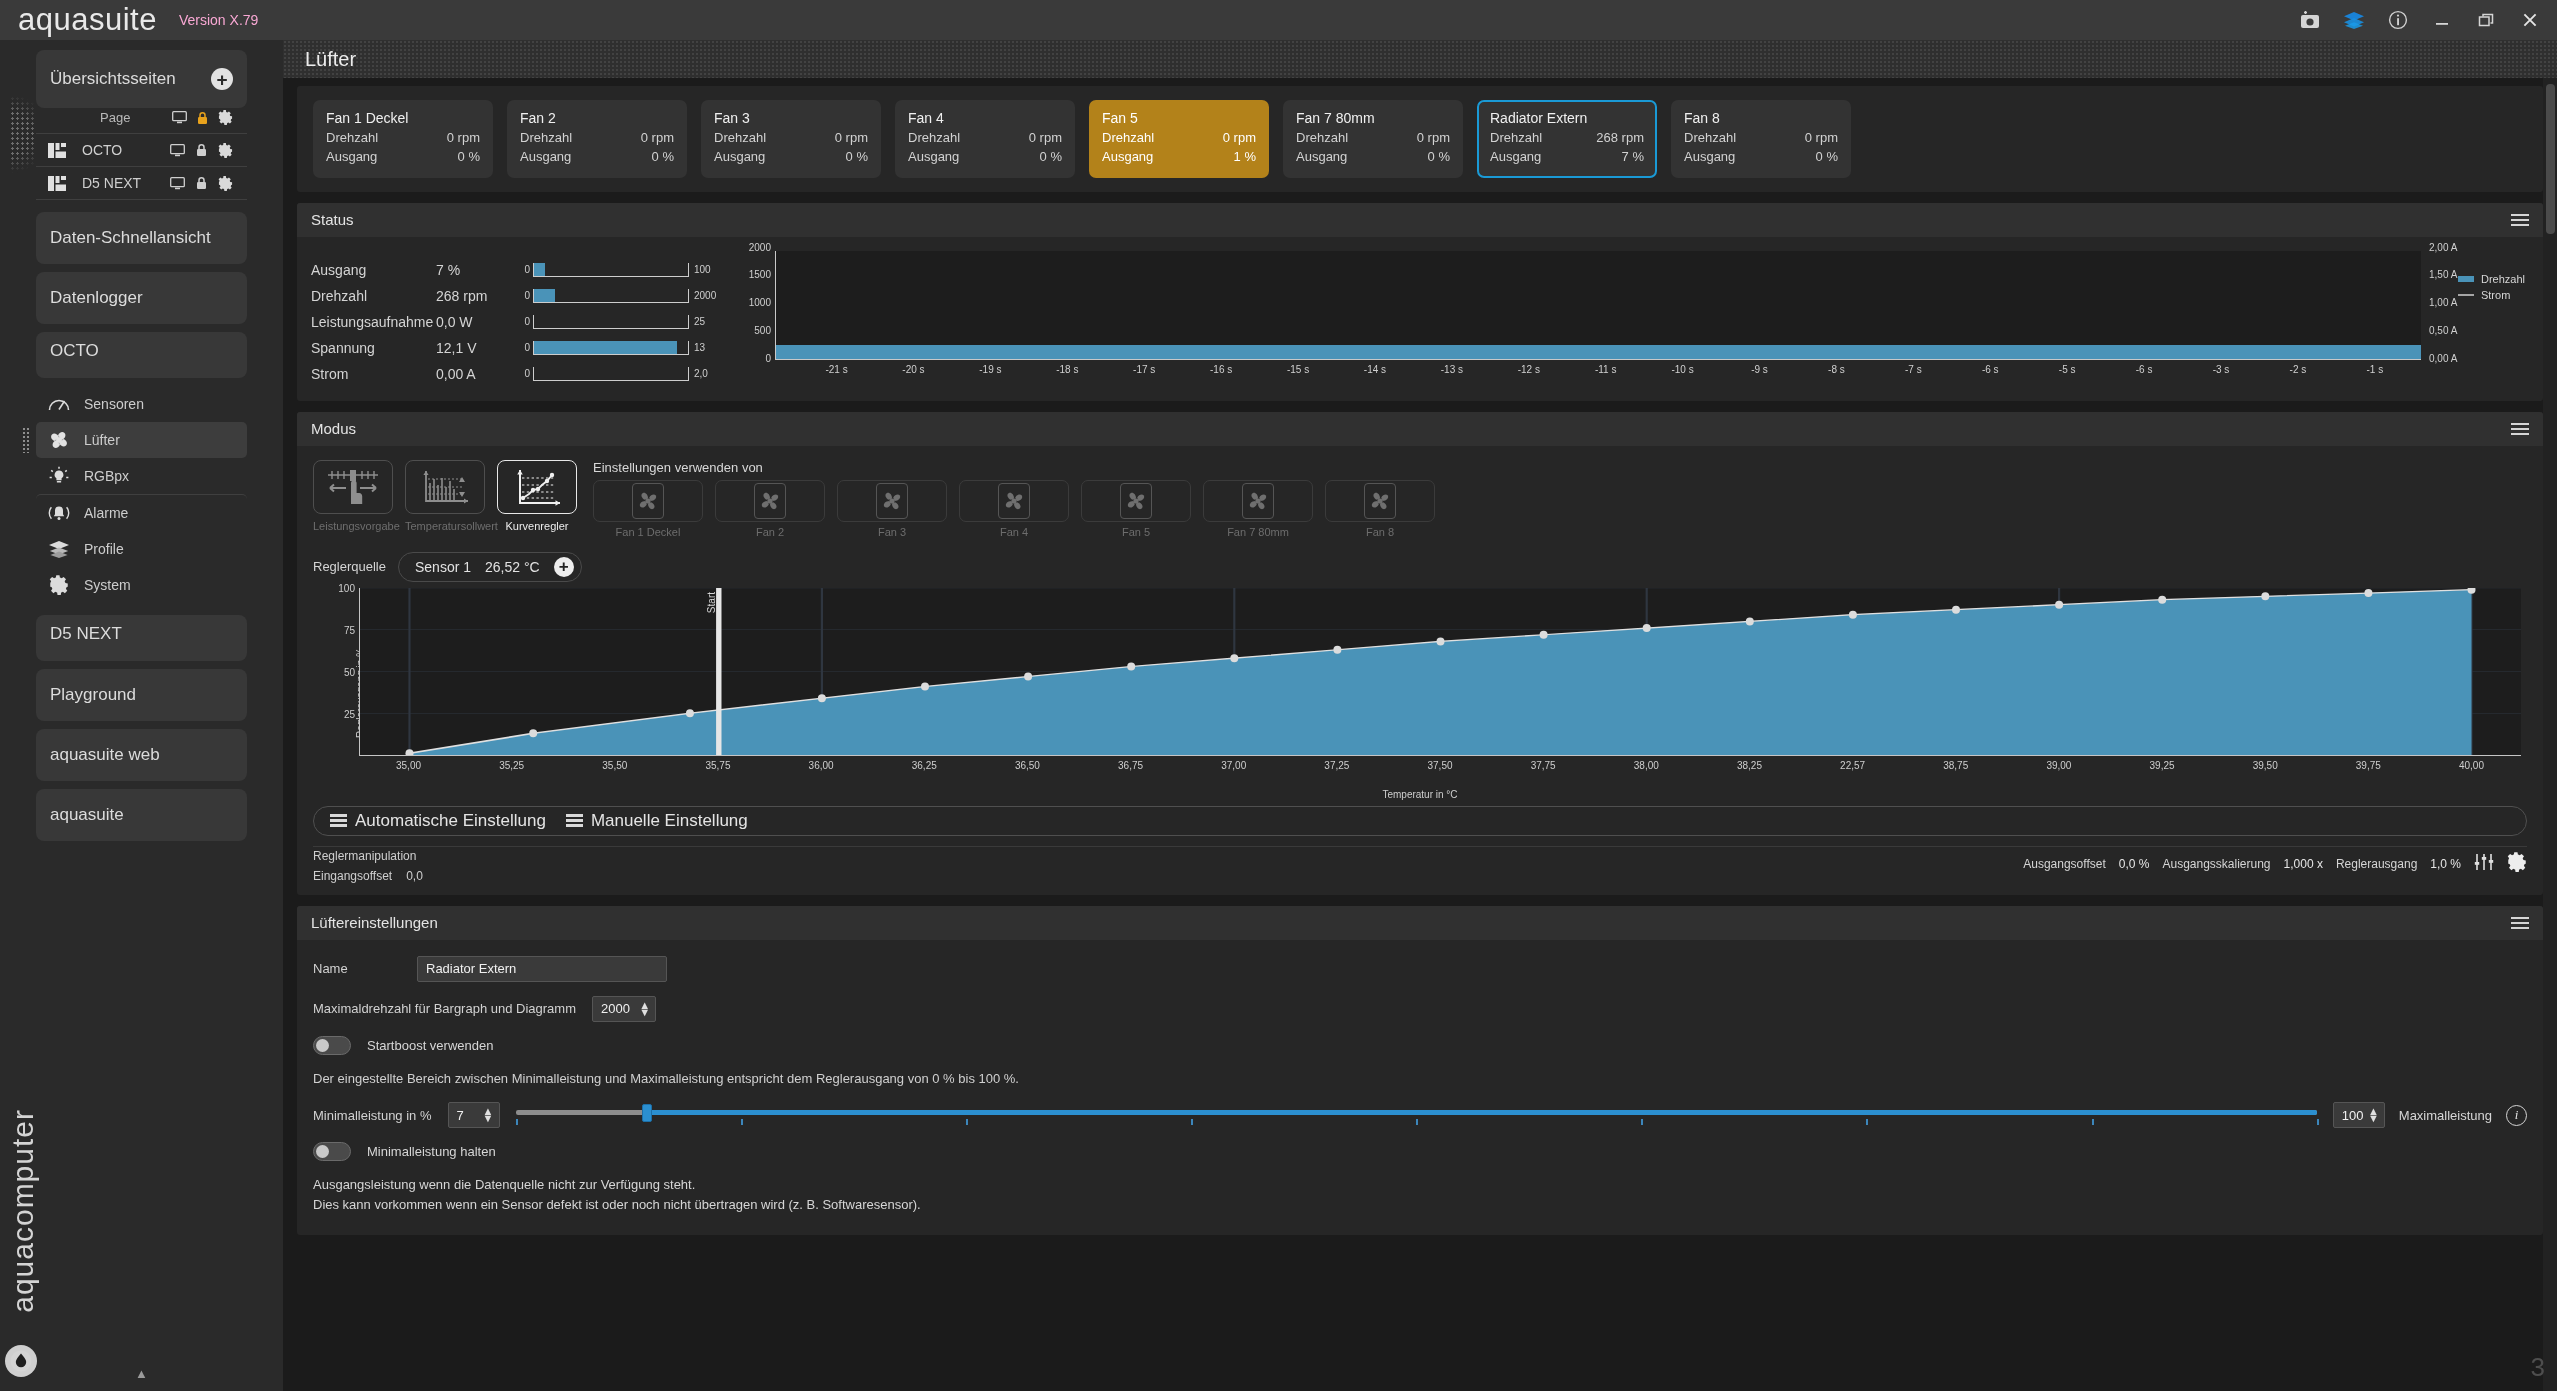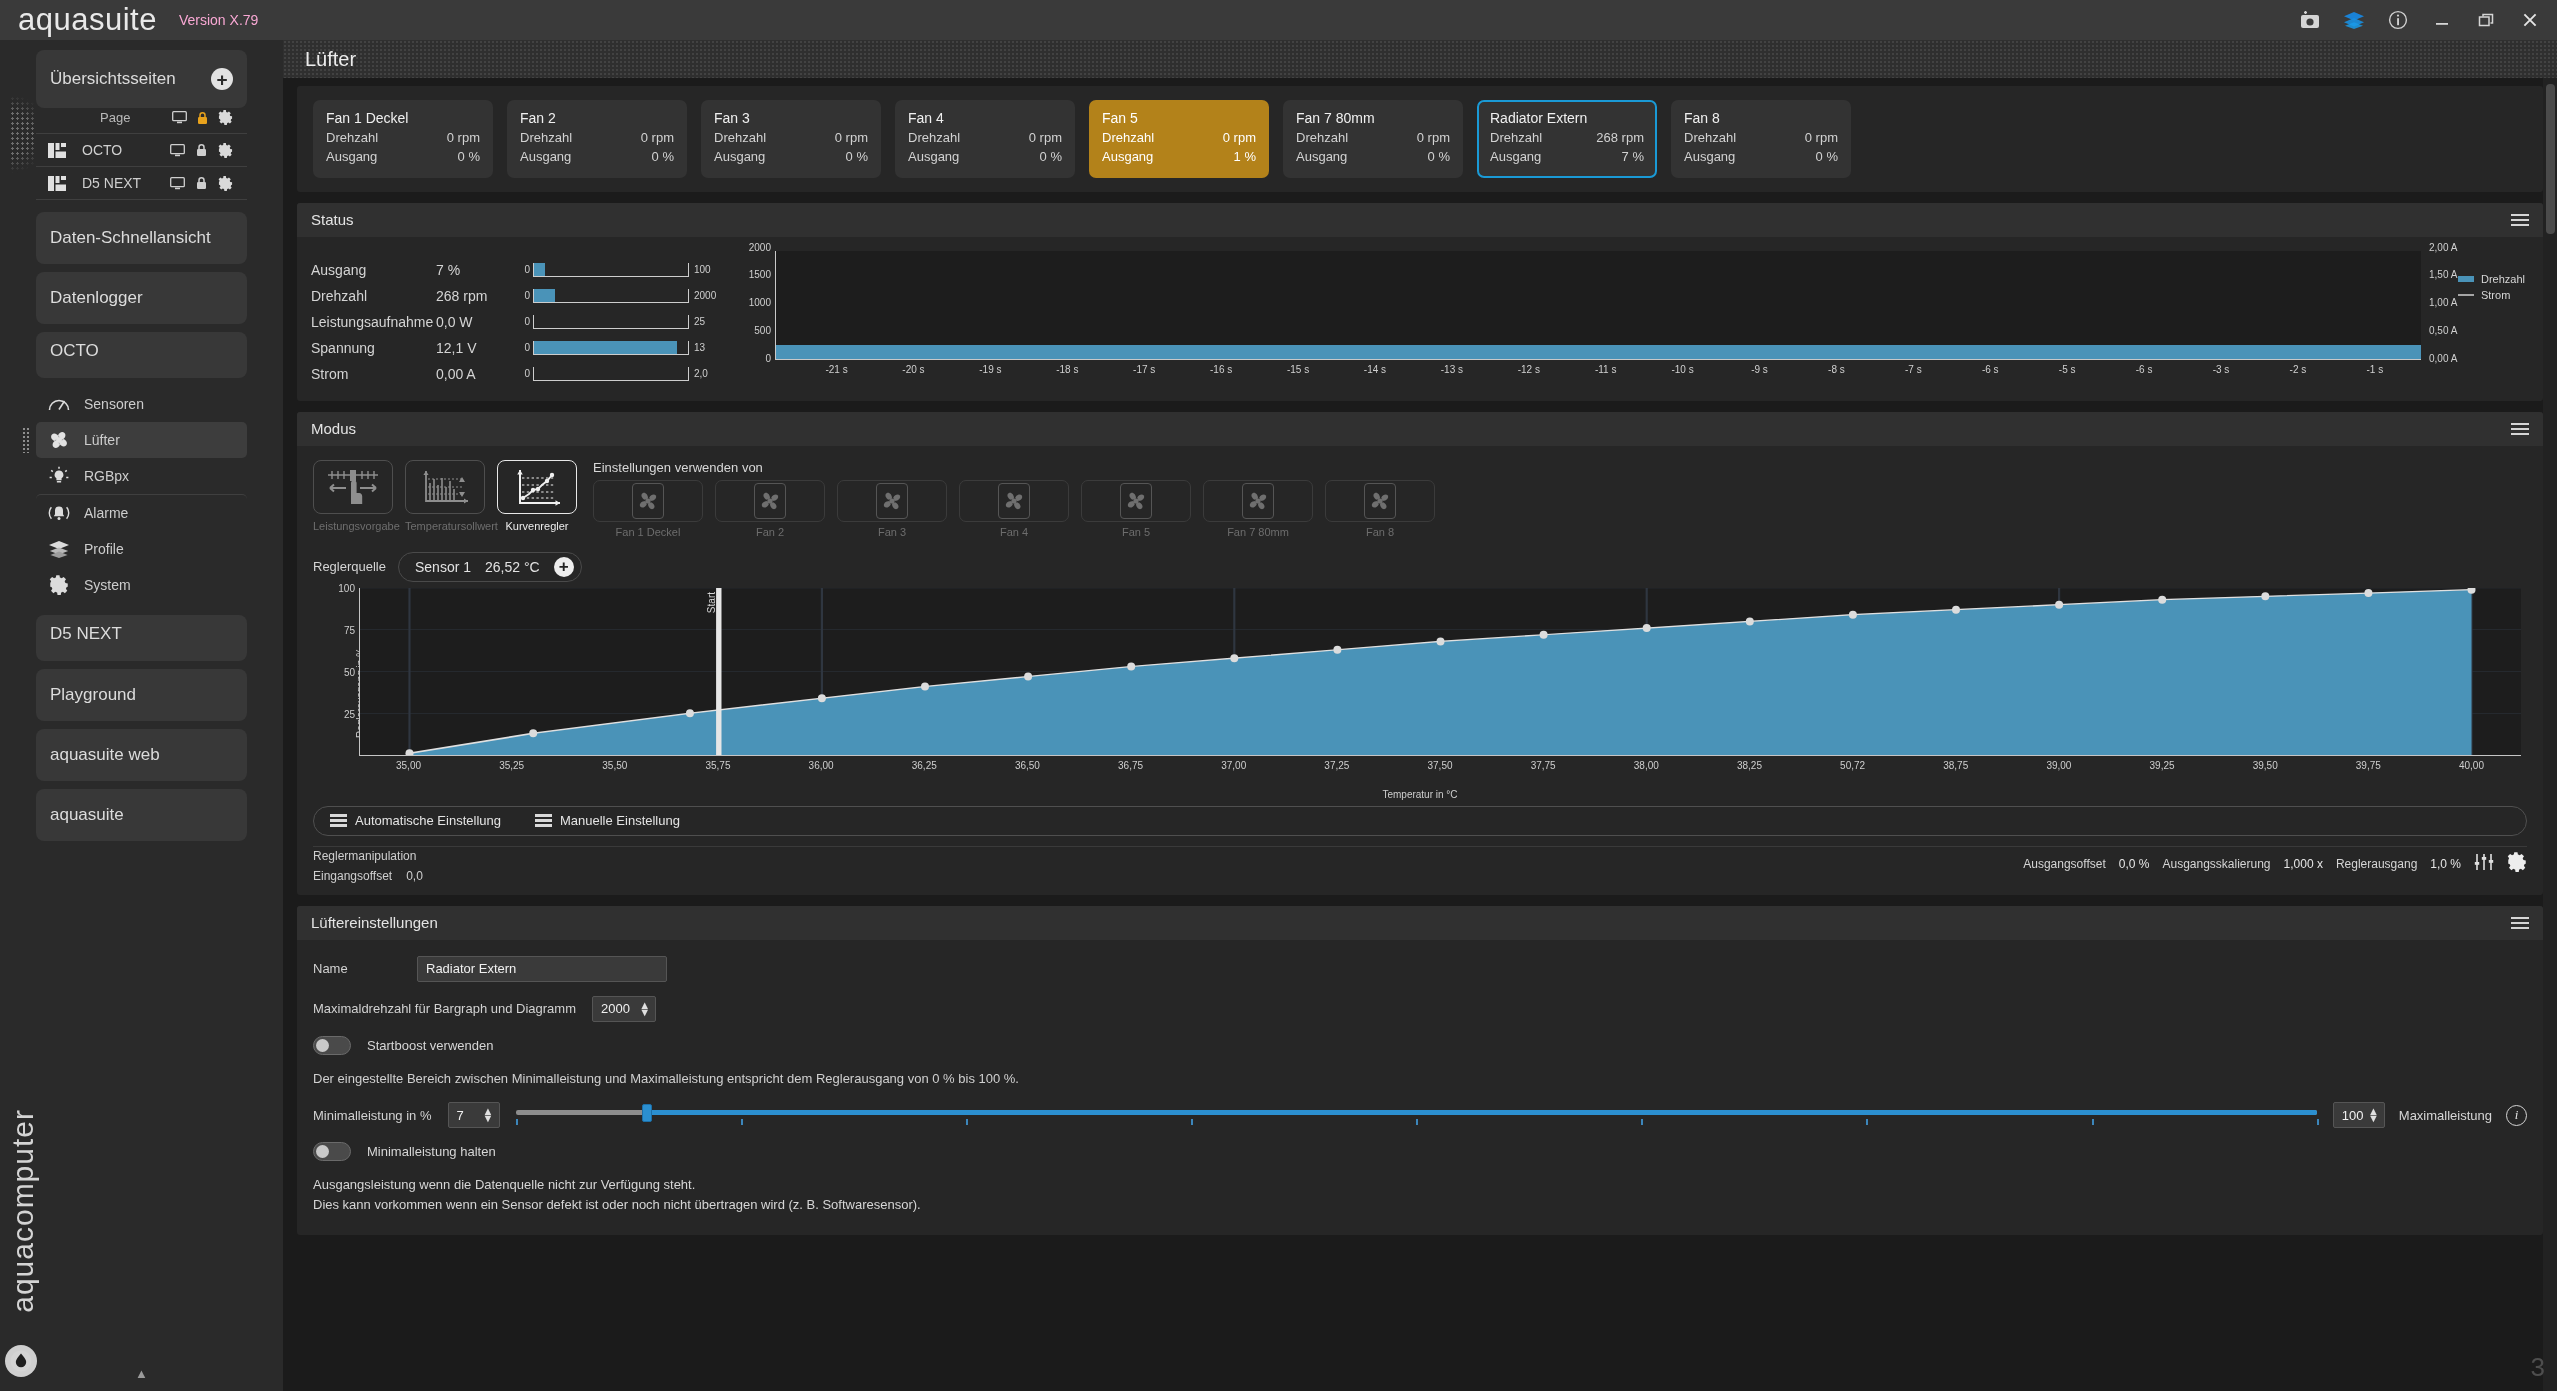--- a/index.html
+++ b/index.html
@@ -206,22 +206,22 @@
     background: #1d1d1d; overflow: hidden;
   }
   .curve-plot svg { display: block; width: 100%; height: 100%; }
   .curve-xlabs { position: absolute; left: 46px; right: 6px; top: 172px; height: 14px; }
   .curve-xlabs span { position: absolute; font-size: 10px; color: #cfcfcf; transform: translateX(-50%); }
   .curve-xtitle { position: absolute; right: 0; bottom: -2px; left: 0; text-align: center; font-size: 10px; color: #cfcfcf; }
 
   
   .einst-bar {
     margin: 8px 16px 0 16px; border: 1px solid #4f4f4f; border-radius: 16px;
-    height: 30px; display: flex; align-items: center; gap: 34px; padding: 0 16px;
-    font-size: 13px; color: #e4e4e4;
+    height: 30px; display: flex; align-items: center; gap: 20px; padding: 0 16px;
+    font-size: 17px; color: #e4e4e4;
   }
   .einst-bar .it { display: flex; align-items: center; gap: 8px; }
   .lines3 { display: flex; flex-direction: column; gap: 2px; }
   .lines3 i { width: 17px; height: 3px; background: #d9d9d9; display: block; }
 
   .manipul { margin: 0 16px; padding-top: 2px; border-top: 1px solid #3a3a3a; margin-top: 10px; display: flex; align-items: center; }
   .manipul .mleft { font-size: 12px; color: #cfcfcf; }
   .manipul .mleft .r2 { margin-top: 6px; display: flex; gap: 14px; }
   .manipul .mright { margin-left: auto; display: flex; align-items: center; gap: 13px; font-size: 12px; color: #d5d5d5; padding-bottom: 4px;}
   .manipul .mright .v { color: #e6e6e6; }
@@ -948,21 +948,21 @@
                 <span style="left: 21.374%;">36,00</span>
                 <span style="left: 26.145%;">36,25</span>
                 <span style="left: 30.916%;">36,50</span>
                 <span style="left: 35.687%;">36,75</span>
                 <span style="left: 40.458%;">37,00</span>
                 <span style="left: 45.229%;">37,25</span>
                 <span style="left: 50%;">37,50</span>
                 <span style="left: 54.771%;">37,75</span>
                 <span style="left: 59.542%;">38,00</span>
                 <span style="left: 64.313%;">38,25</span>
-                <span style="left: 69.084%;">50,72</span>
+                <span style="left: 69.084%;">22,57</span>
                 <span style="left: 73.855%;">38,75</span>
                 <span style="left: 78.626%;">39,00</span>
                 <span style="left: 83.3969%;">39,25</span>
                 <span style="left: 88.1679%;">39,50</span>
                 <span style="left: 92.9389%;">39,75</span>
                 <span style="left: 97.7099%;">40,00</span>
               </div>
             <div class="curve-xtitle">Temperatur in °C</div>
           </div>
 

